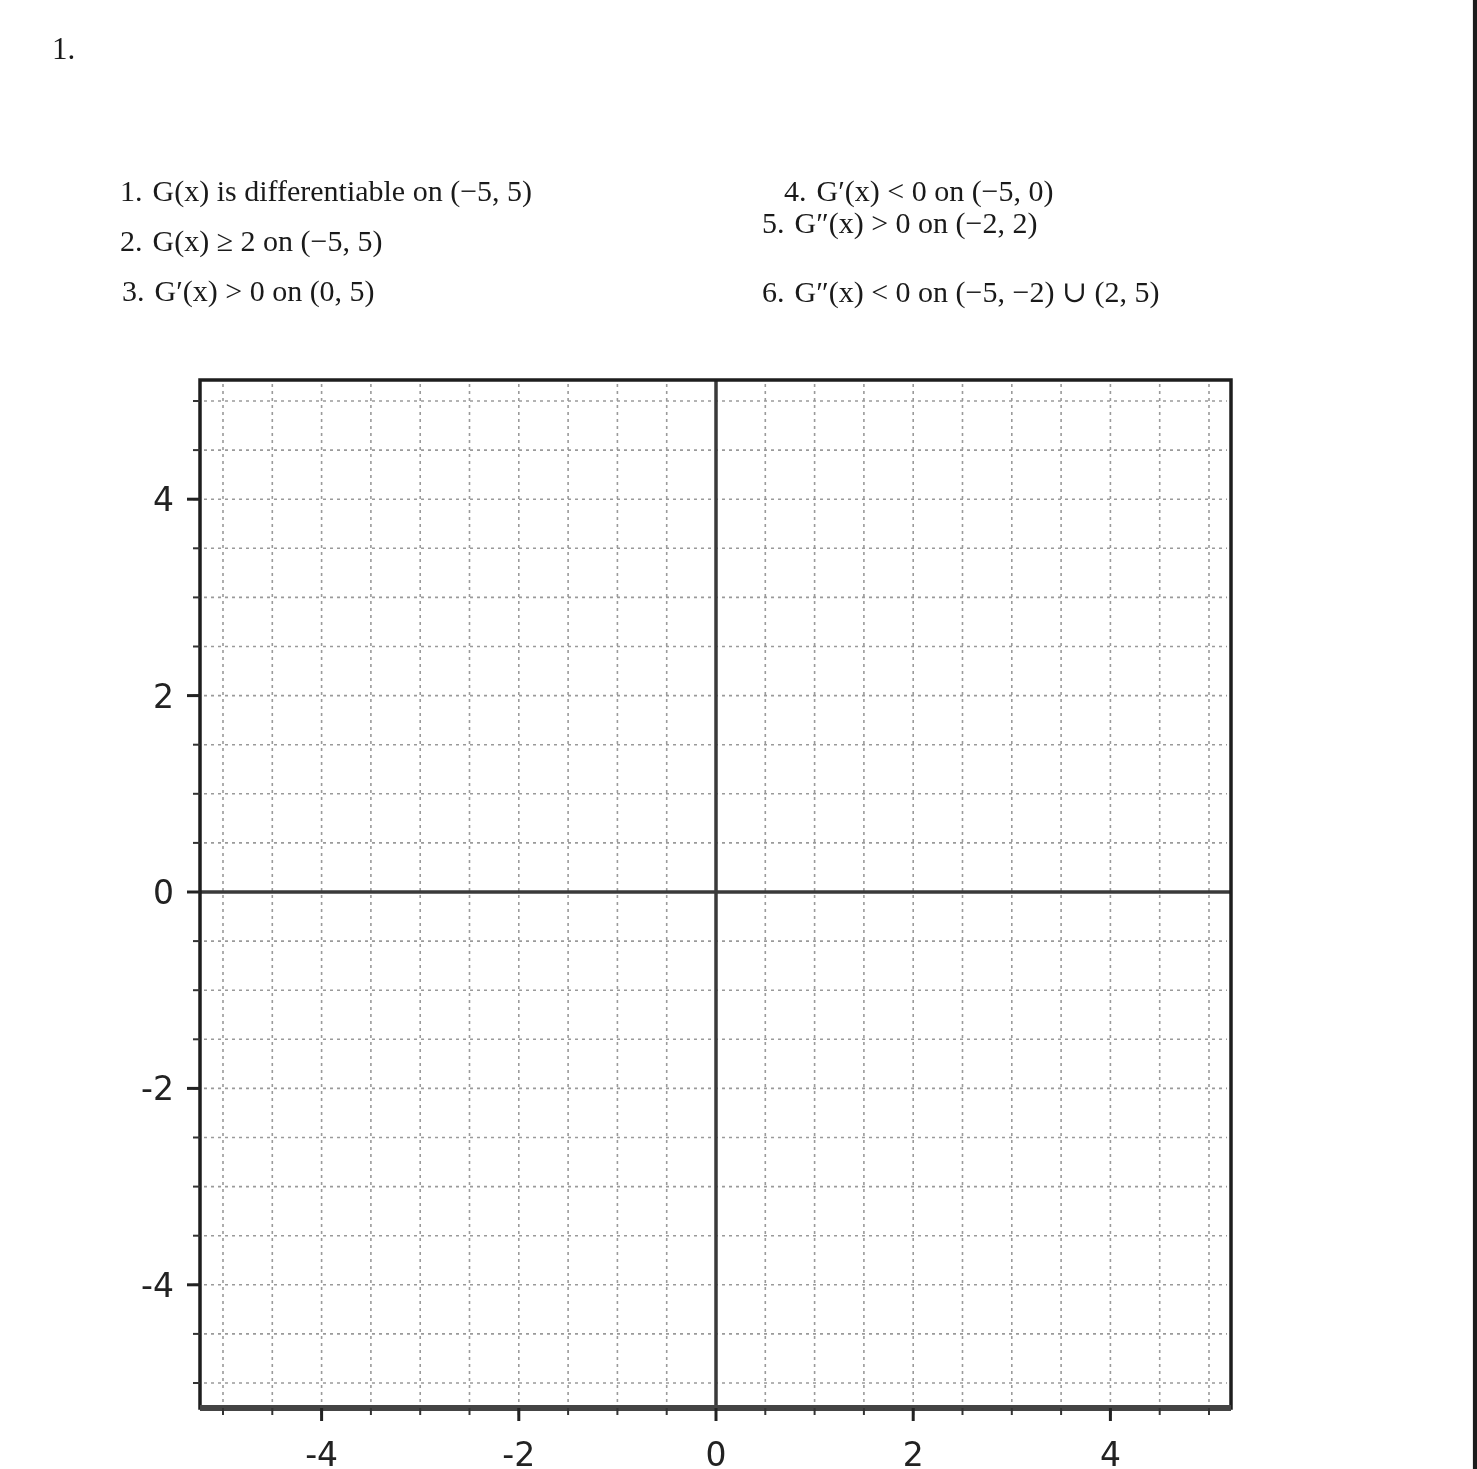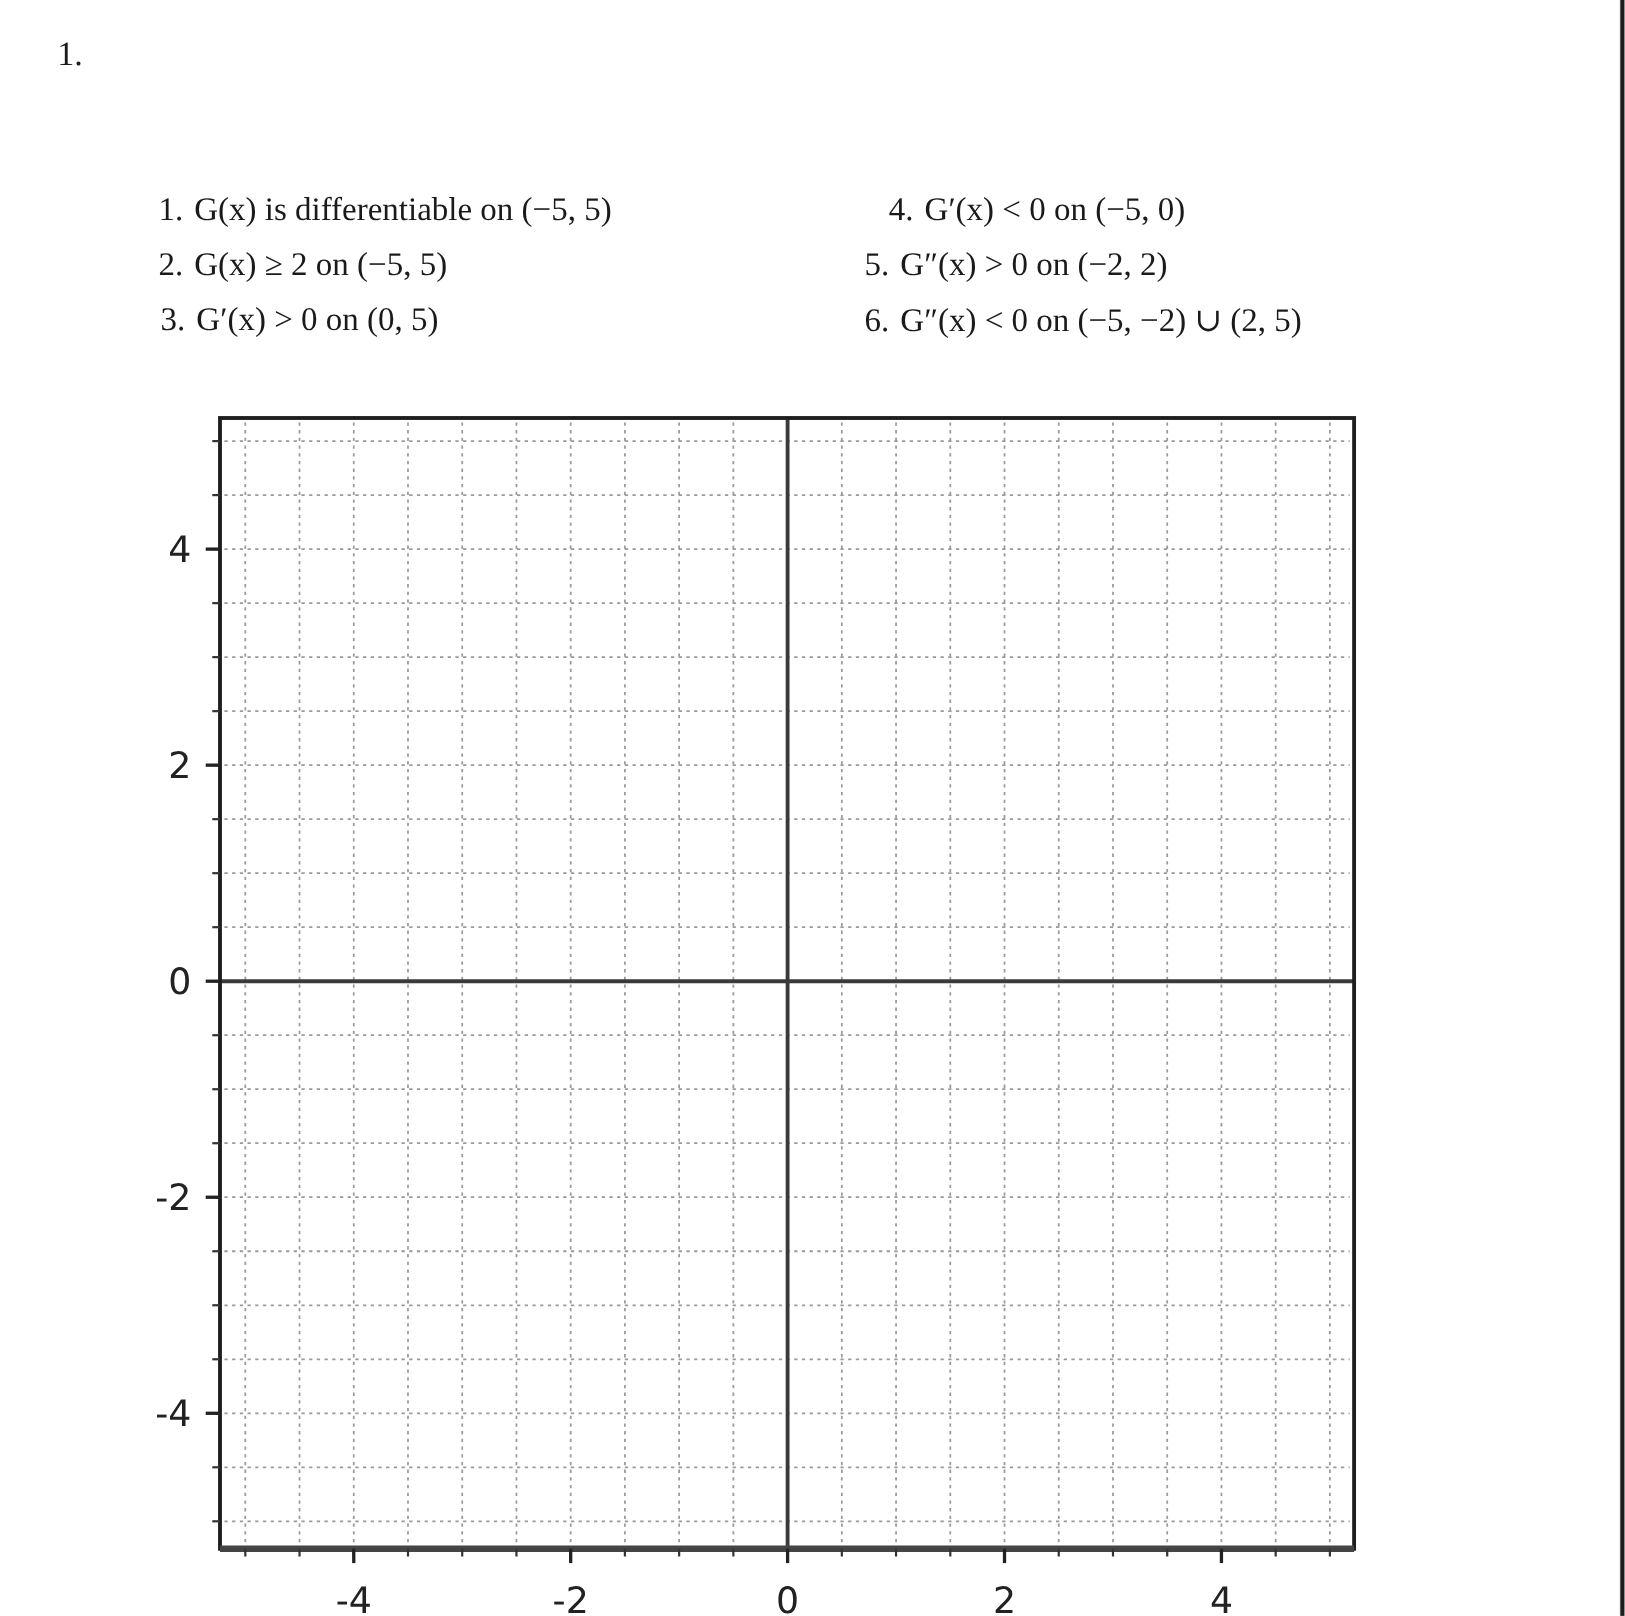--- a/index.html
+++ b/index.html
@@ -8,21 +8,21 @@
   .right-edge-light { position:absolute; left:1472px; top:0; width:1px; height:1469px; background:#e8e8e8; }
   .right-edge-dark { position:absolute; left:1473px; top:0; width:4px; height:1469px; background:#1c1c1c; }
 
   .problem { position:absolute; left:52px; top:30px; width:1300px;
              font-family:"Liberation Serif","DejaVu Serif",serif; font-size:31px; line-height:38px; }
   .problem .num { position:absolute; left:0; top:0; }
   .problem .text { margin-left:41px; text-align:justify; text-align-last:left; }
 
   .props { position:absolute; left:120px; top:174px; width:1150px;
            font-family:"Liberation Serif","DejaVu Serif",serif; font-size:30px; }
-  .prop { position:absolute; white-space:nowrap;margin-left:24px; }
+  .prop { position:absolute; white-space:nowrap; }
   .prop .pn { display:inline-block; margin-right:10px; }
 
   .chart { position:absolute; left:0; top:0; }
   .tick-label { font-family:"DejaVu Sans","Liberation Sans",sans-serif; font-size:33px; fill:#222; }
 </style>
 </head>
 <body>
 
 <div class="right-edge-light"></div>
 <div class="right-edge-dark"></div>
@@ -39,21 +39,21 @@
   </div>
   <div class="prop" style="left:0;top:50px;">
     <span class="pn">2.</span><span>G(x) ≥ 2 on (−5, 5)</span>
   </div>
   <div class="prop" style="left:2px;top:100px;">
     <span class="pn">3.</span><span>G′(x) &gt; 0 on (0, 5)</span>
   </div>
   <div class="prop" style="left:664px;top:0;">
     <span class="pn">4.</span><span>G′(x) &lt; 0 on (−5, 0)</span>
   </div>
-  <div class="prop" style="left:642px;top:50px;">
+  <div class="prop" style="left:642px;top:32px;">
     <span class="pn">5.</span><span>G″(x) &gt; 0 on (−2, 2)</span>
   </div>
   <div class="prop" style="left:642px;top:100px;">
     <span class="pn">6.</span><span>G″(x) &lt; 0 on (−5, −2) ∪ (2, 5)</span>
   </div>
 </div>
 
 <svg class="chart" width="1477" height="1469">
   <g id="grid">
       <line x1="223" y1="384" x2="223" y2="1404" stroke="#9a9a9a" stroke-width="1.6" stroke-dasharray="3 4"></line>

